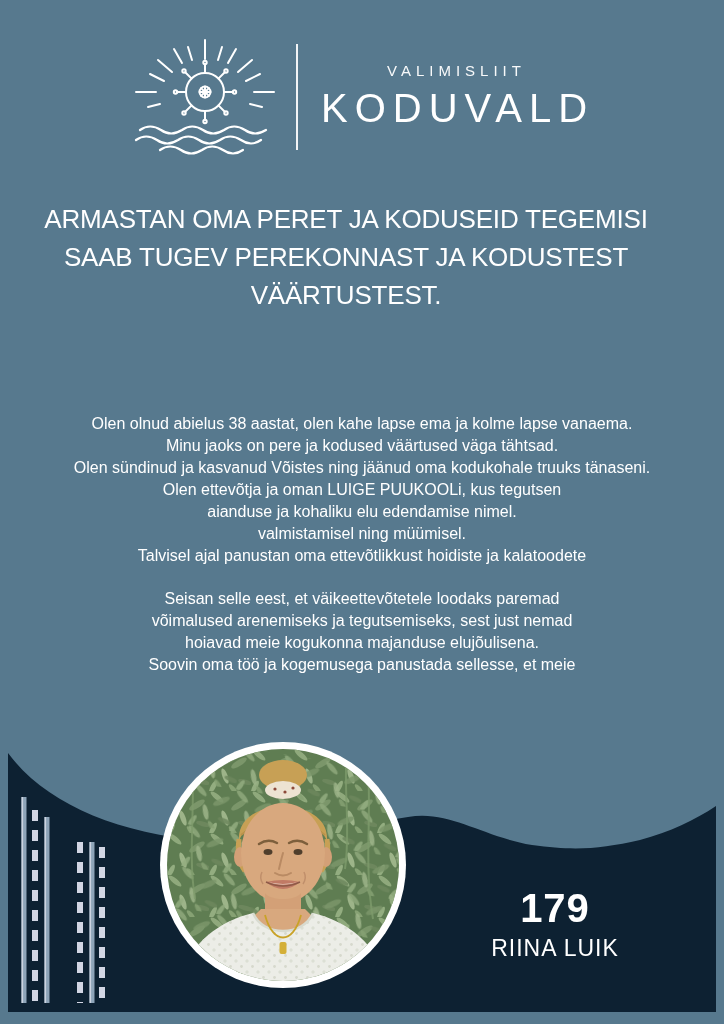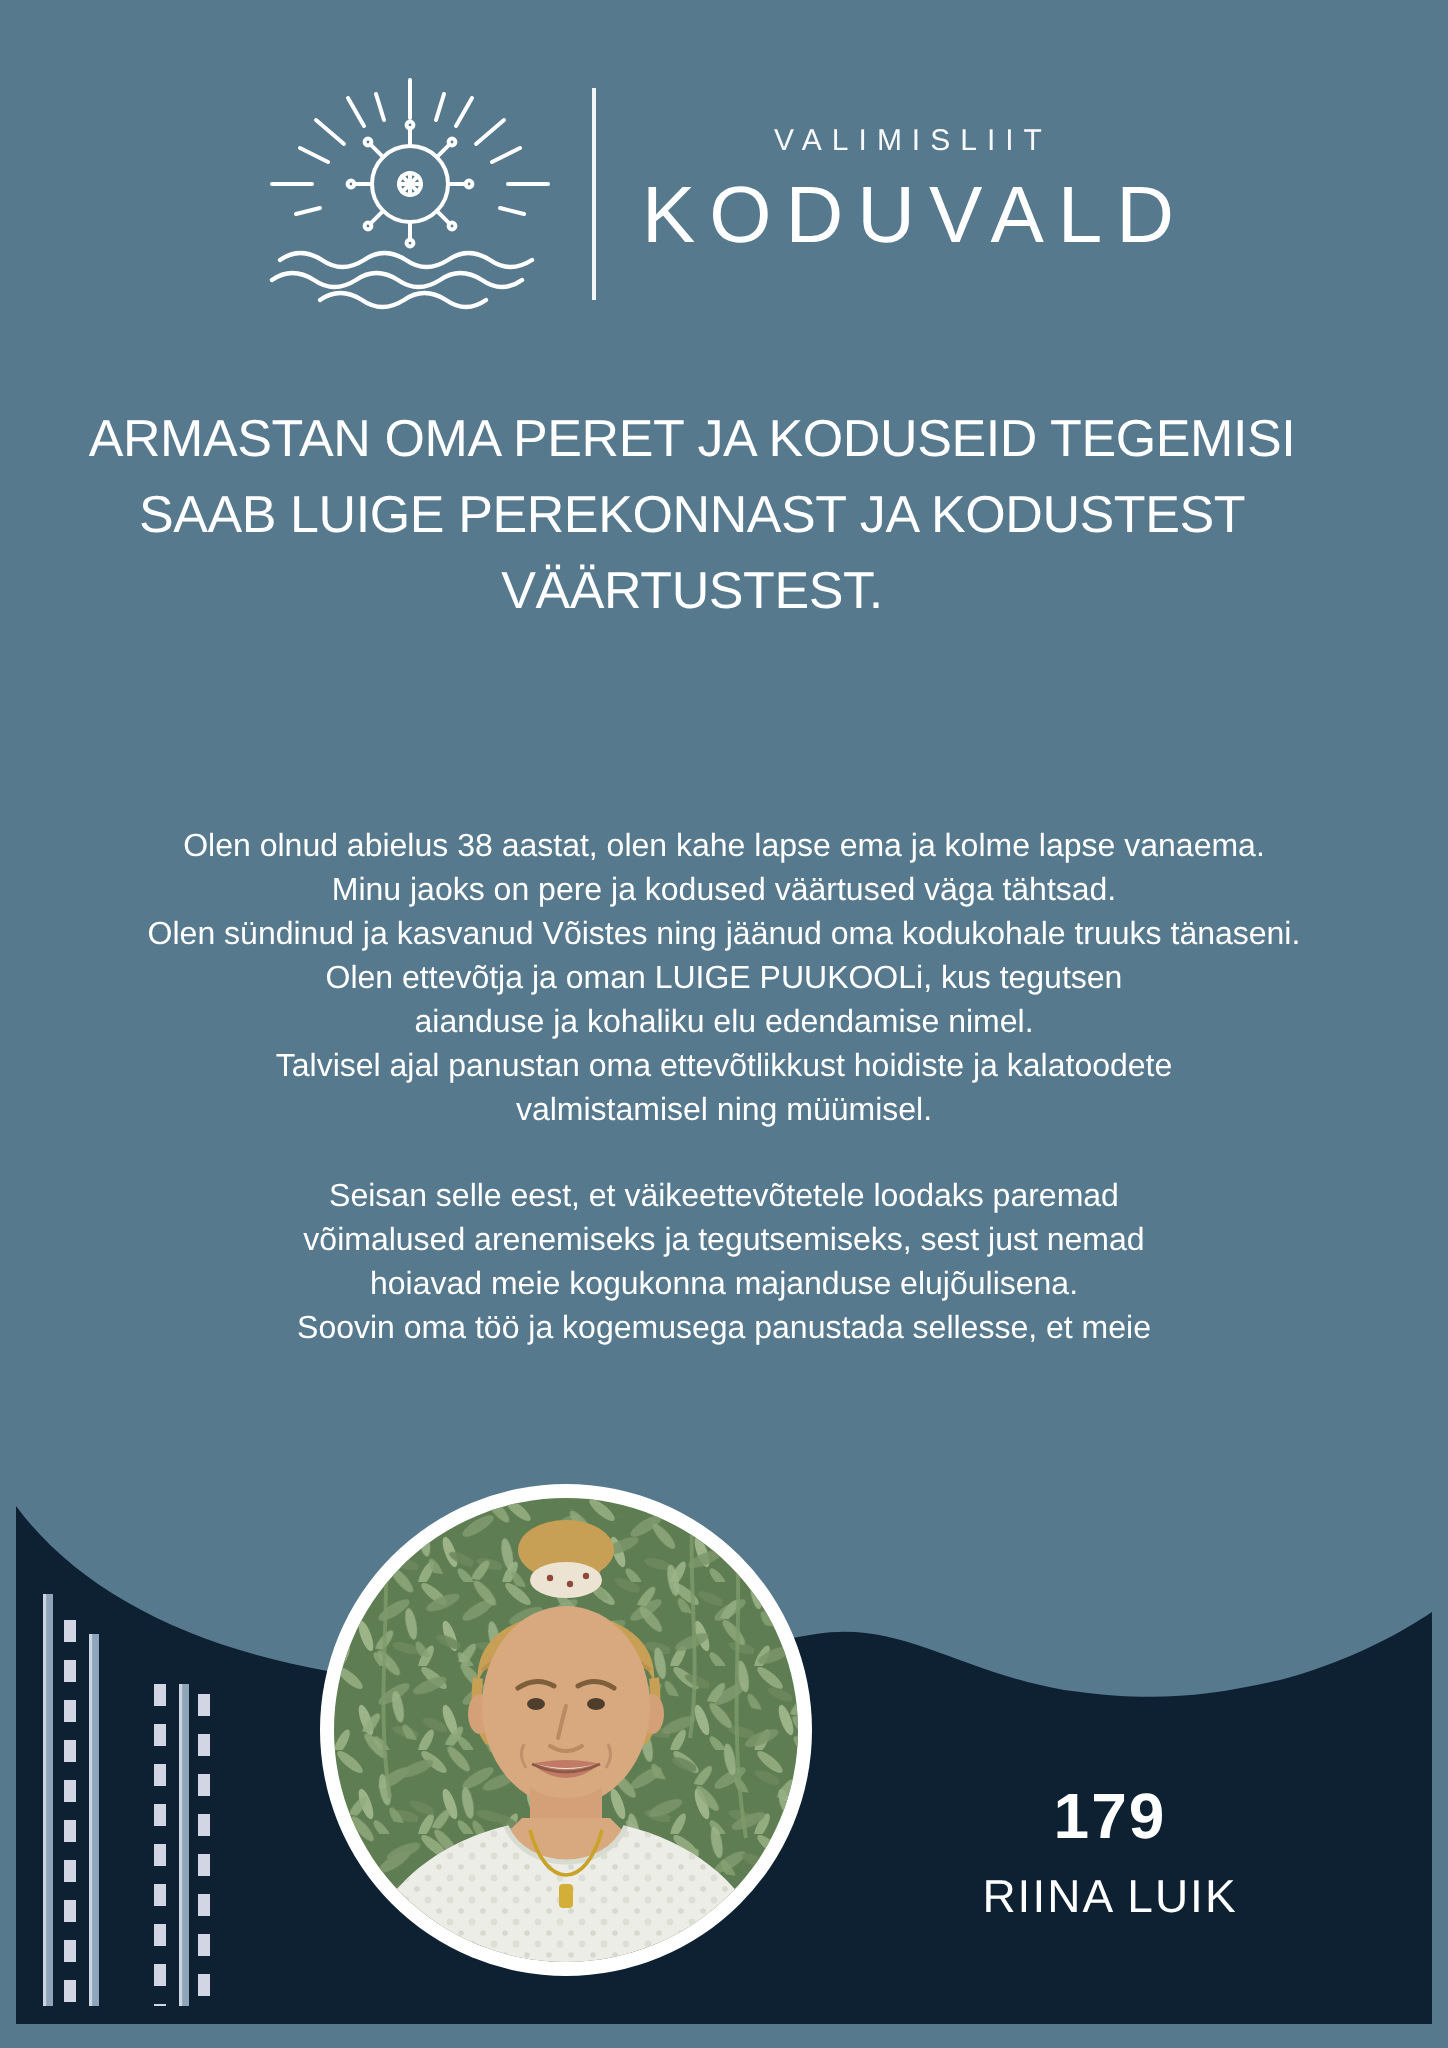--- a/index.html
+++ b/index.html
@@ -42,21 +42,21 @@
   
   .photo{
     position:absolute;left:160px;top:742px;width:246px;height:246px;
     border-radius:50%;background:#ffffff;
   }
   .photo svg{position:absolute;left:7px;top:7px;width:232px;height:232px;display:block;}
   
   .cand{
     position:absolute;left:440px;top:888px;width:230px;text-align:center;
   }
-  .cand-number{font-size:32px;font-weight:700;letter-spacing:1px;line-height:40px;}
+  .cand-number{font-size:40px;font-weight:700;letter-spacing:1px;line-height:40px;}
   .cand-name{font-size:23px;font-weight:400;letter-spacing:1px;margin-top:7px;}
 </style>
 </head>
 <body>
 
 <div class="poster">
 
   <header class="brand">
     <svg class="brand-logo" viewBox="0 0 150 125" aria-hidden="true">
       <g stroke="#ffffff" stroke-width="2" fill="none" stroke-linecap="round">
@@ -112,33 +112,33 @@
     </svg>
     <div class="brand-divider"></div>
     <div class="brand-text">
       <div class="brand-type">VALIMISLIIT</div>
       <div class="brand-name">KODUVALD</div>
     </div>
   </header>
 
   <section class="headline">
     <div>ARMASTAN OMA PERET JA KODUSEID TEGEMISI</div>
-    <div>SAAB LUIGE PEREKONNAST JA KODUSTEST</div>
+    <div>SAAB TUGEV PEREKONNAST JA KODUSTEST</div>
     <div>VÄÄRTUSTEST.</div>
   </section>
 
   <section class="bio">
     <p class="bio-p">
       <span style="display:block">Olen olnud abielus 38 aastat, olen kahe lapse ema ja kolme lapse vanaema.</span>
       <span style="display:block">Minu jaoks on pere ja kodused väärtused väga tähtsad.</span>
       <span style="display:block">Olen sündinud ja kasvanud Võistes ning jäänud oma kodukohale truuks tänaseni.</span>
       <span style="display:block">Olen ettevõtja ja oman LUIGE PUUKOOLi, kus tegutsen</span>
       <span style="display:block">aianduse ja kohaliku elu edendamise nimel.</span>
+      <span style="display:block">valmistamisel ning müümisel.</span>
       <span style="display:block">Talvisel ajal panustan oma ettevõtlikkust hoidiste ja kalatoodete</span>
-      <span style="display:block">valmistamisel ning müümisel.</span>
     </p>
     <p class="bio-p">
       <span style="display:block">Seisan selle eest, et väikeettevõtetele loodaks paremad</span>
       <span style="display:block">võimalused arenemiseks ja tegutsemiseks, sest just nemad</span>
       <span style="display:block">hoiavad meie kogukonna majanduse elujõulisena.</span>
       <span style="display:block">Soovin oma töö ja kogemusega panustada sellesse, et meie</span>
     </p>
   </section>
 
   <svg class="bottom-art" viewBox="0 0 724 1024" aria-hidden="true">

